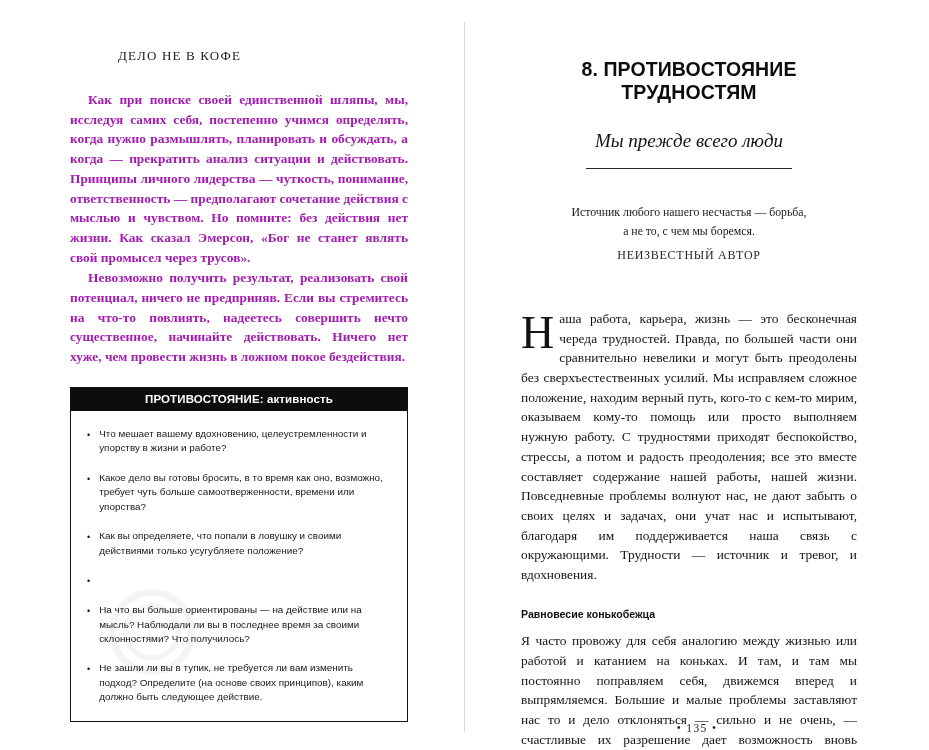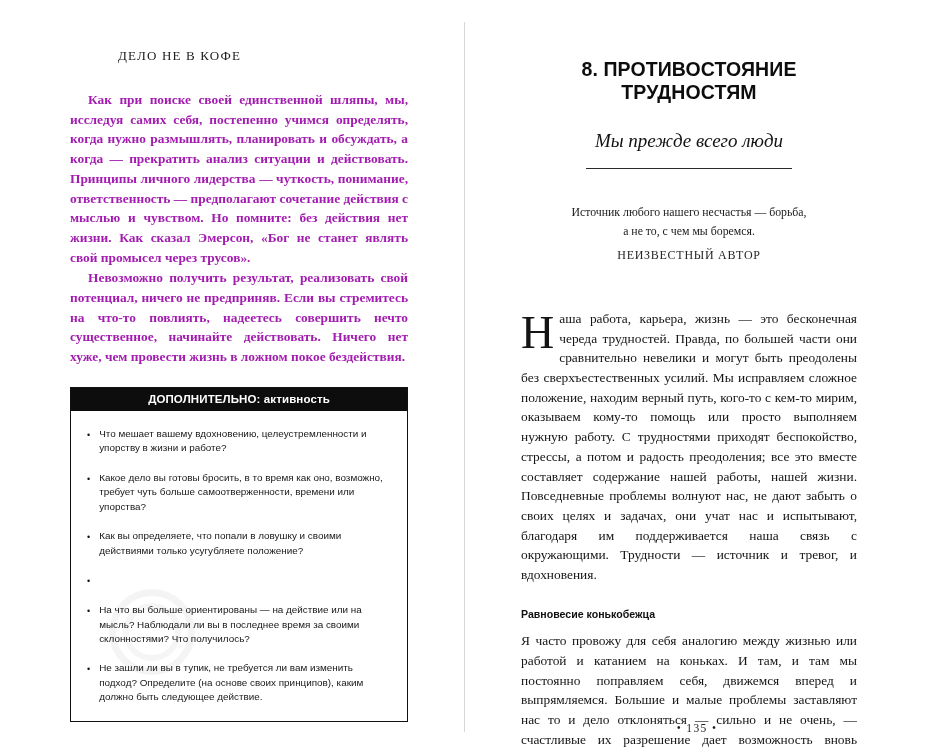--- a/index.html
+++ b/index.html
@@ -211,21 +211,21 @@
   <div class="page page-left">
 
     <div class="running-head">Дело не в кофе</div>
 
     <div class="body-text">
       <p>Как при поиске своей единственной шляпы, мы, исследуя самих себя, постепенно учимся определять, когда нужно размышлять, планировать и обсуждать, а когда — прекратить анализ ситуации и действовать. Принципы личного лидерства — чуткость, понимание, ответственность — предполагают сочетание действия с мыслью и чувством. Но помните: без действия нет жизни. Как сказал Эмерсон, «Бог не станет являть свой промысел через трусов».</p>
       <p>Невозможно получить результат, реализовать свой потенциал, ничего не предприняв. Если вы стремитесь на что-то повлиять, надеетесь совершить нечто существенное, начинайте действовать. Ничего нет хуже, чем провести жизнь в ложном покое бездействия.</p>
     </div>
 
     <div class="extra-box">
-      <div class="extra-box-header">ДОПОЛНИТЕЛЬНО: активность</div>
+      <div class="extra-box-header">ПРОТИВОСТОЯНИЕ: активность</div>
       <div class="extra-box-body">
 
         <div class="q-item">
           <span class="bullet">•</span>
           <span class="q-text">Что мешает вашему вдохновению, целеустремленности и упорству в жизни и работе?</span>
         </div>
 
         <div class="q-item">
           <span class="bullet">•</span>
           <span class="q-text">Какое дело вы готовы бросить, в то время как оно, возможно, требует чуть больше самоотверженности, времени или упорства?</span>

